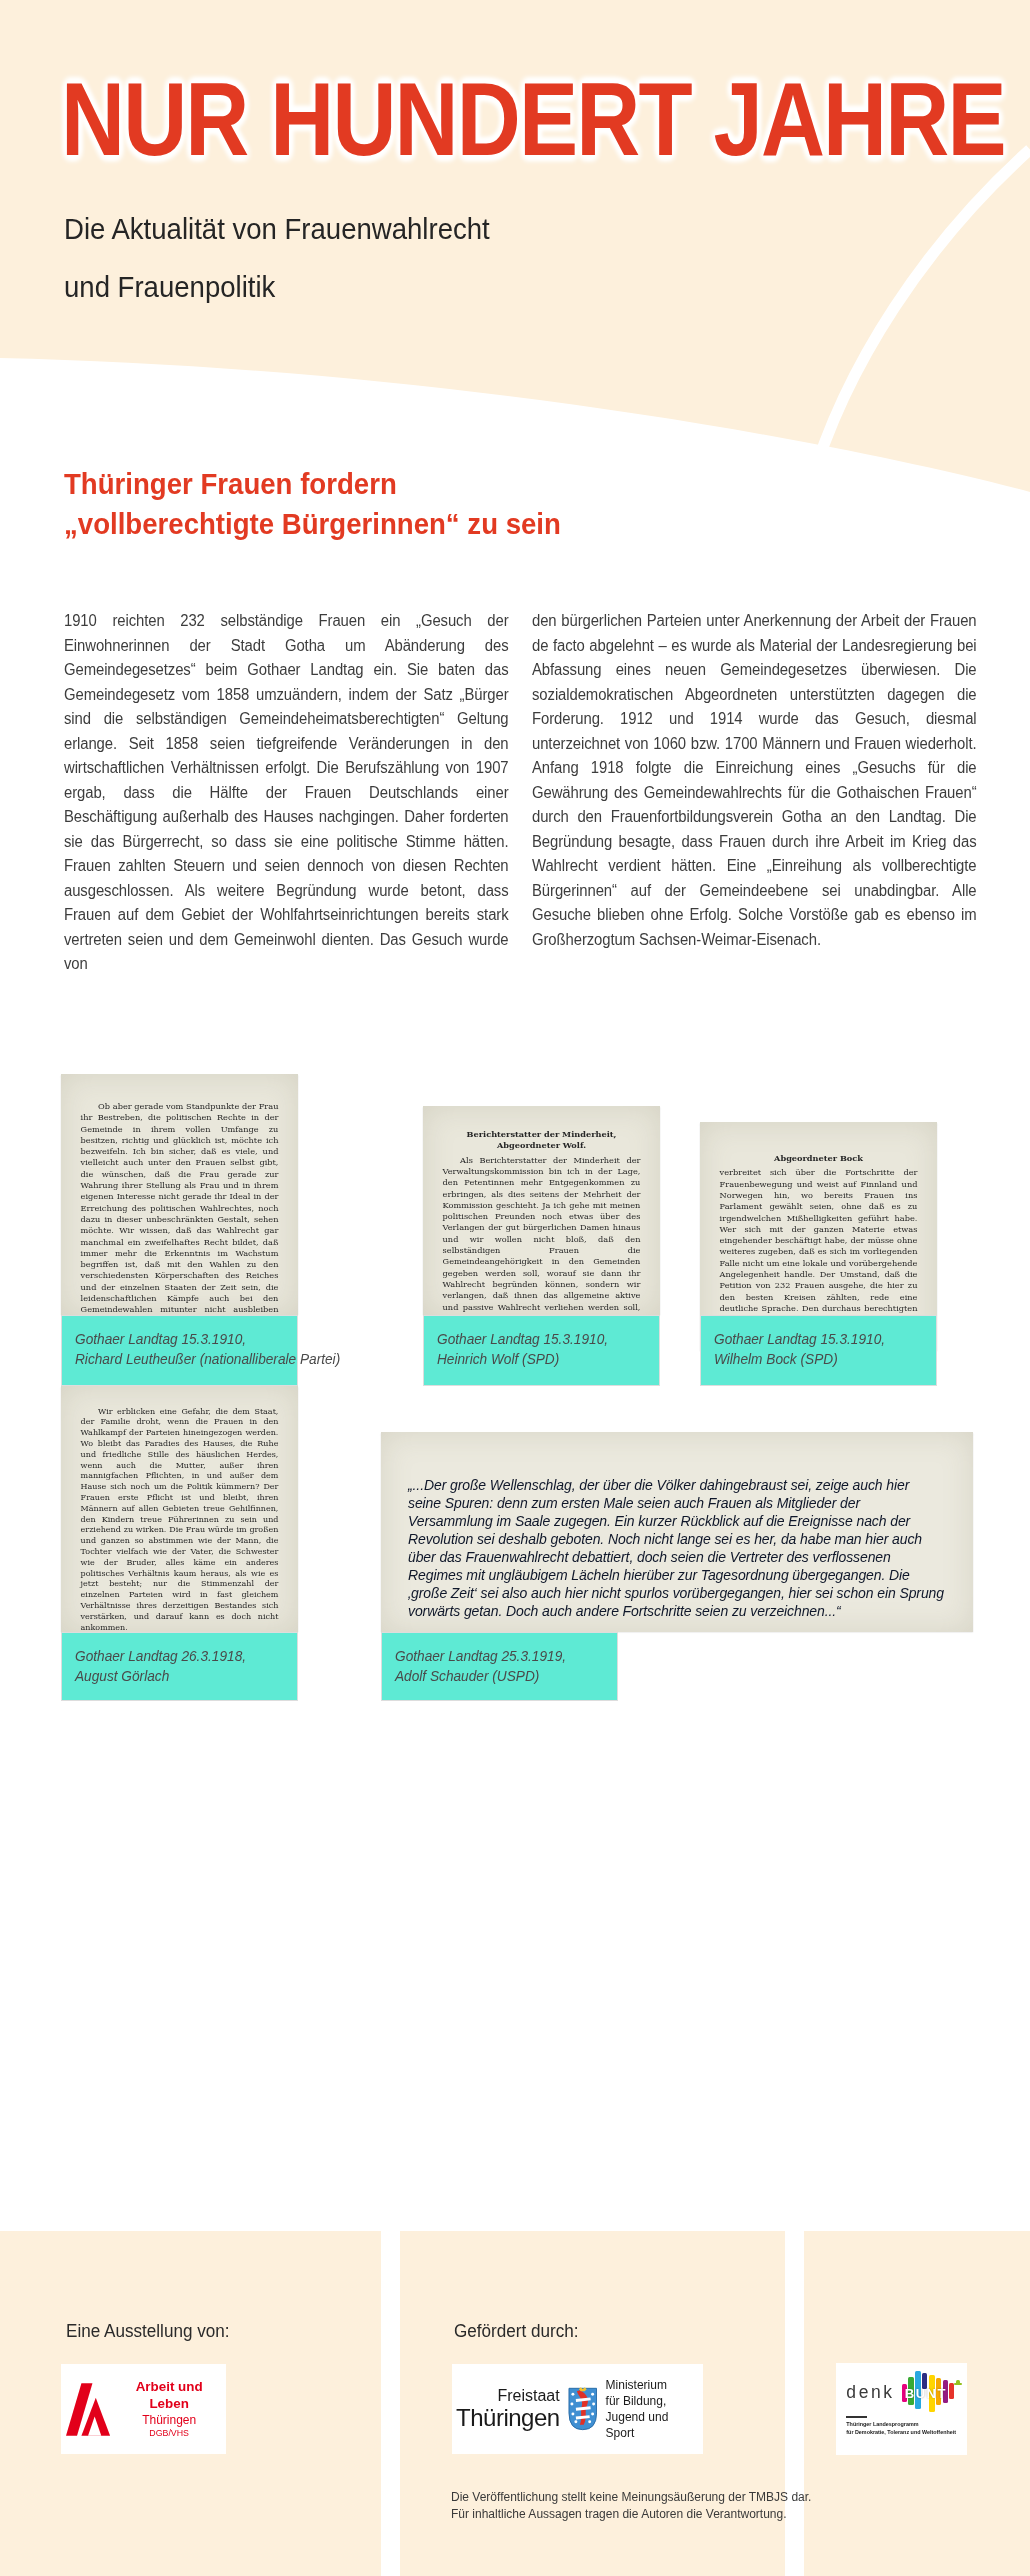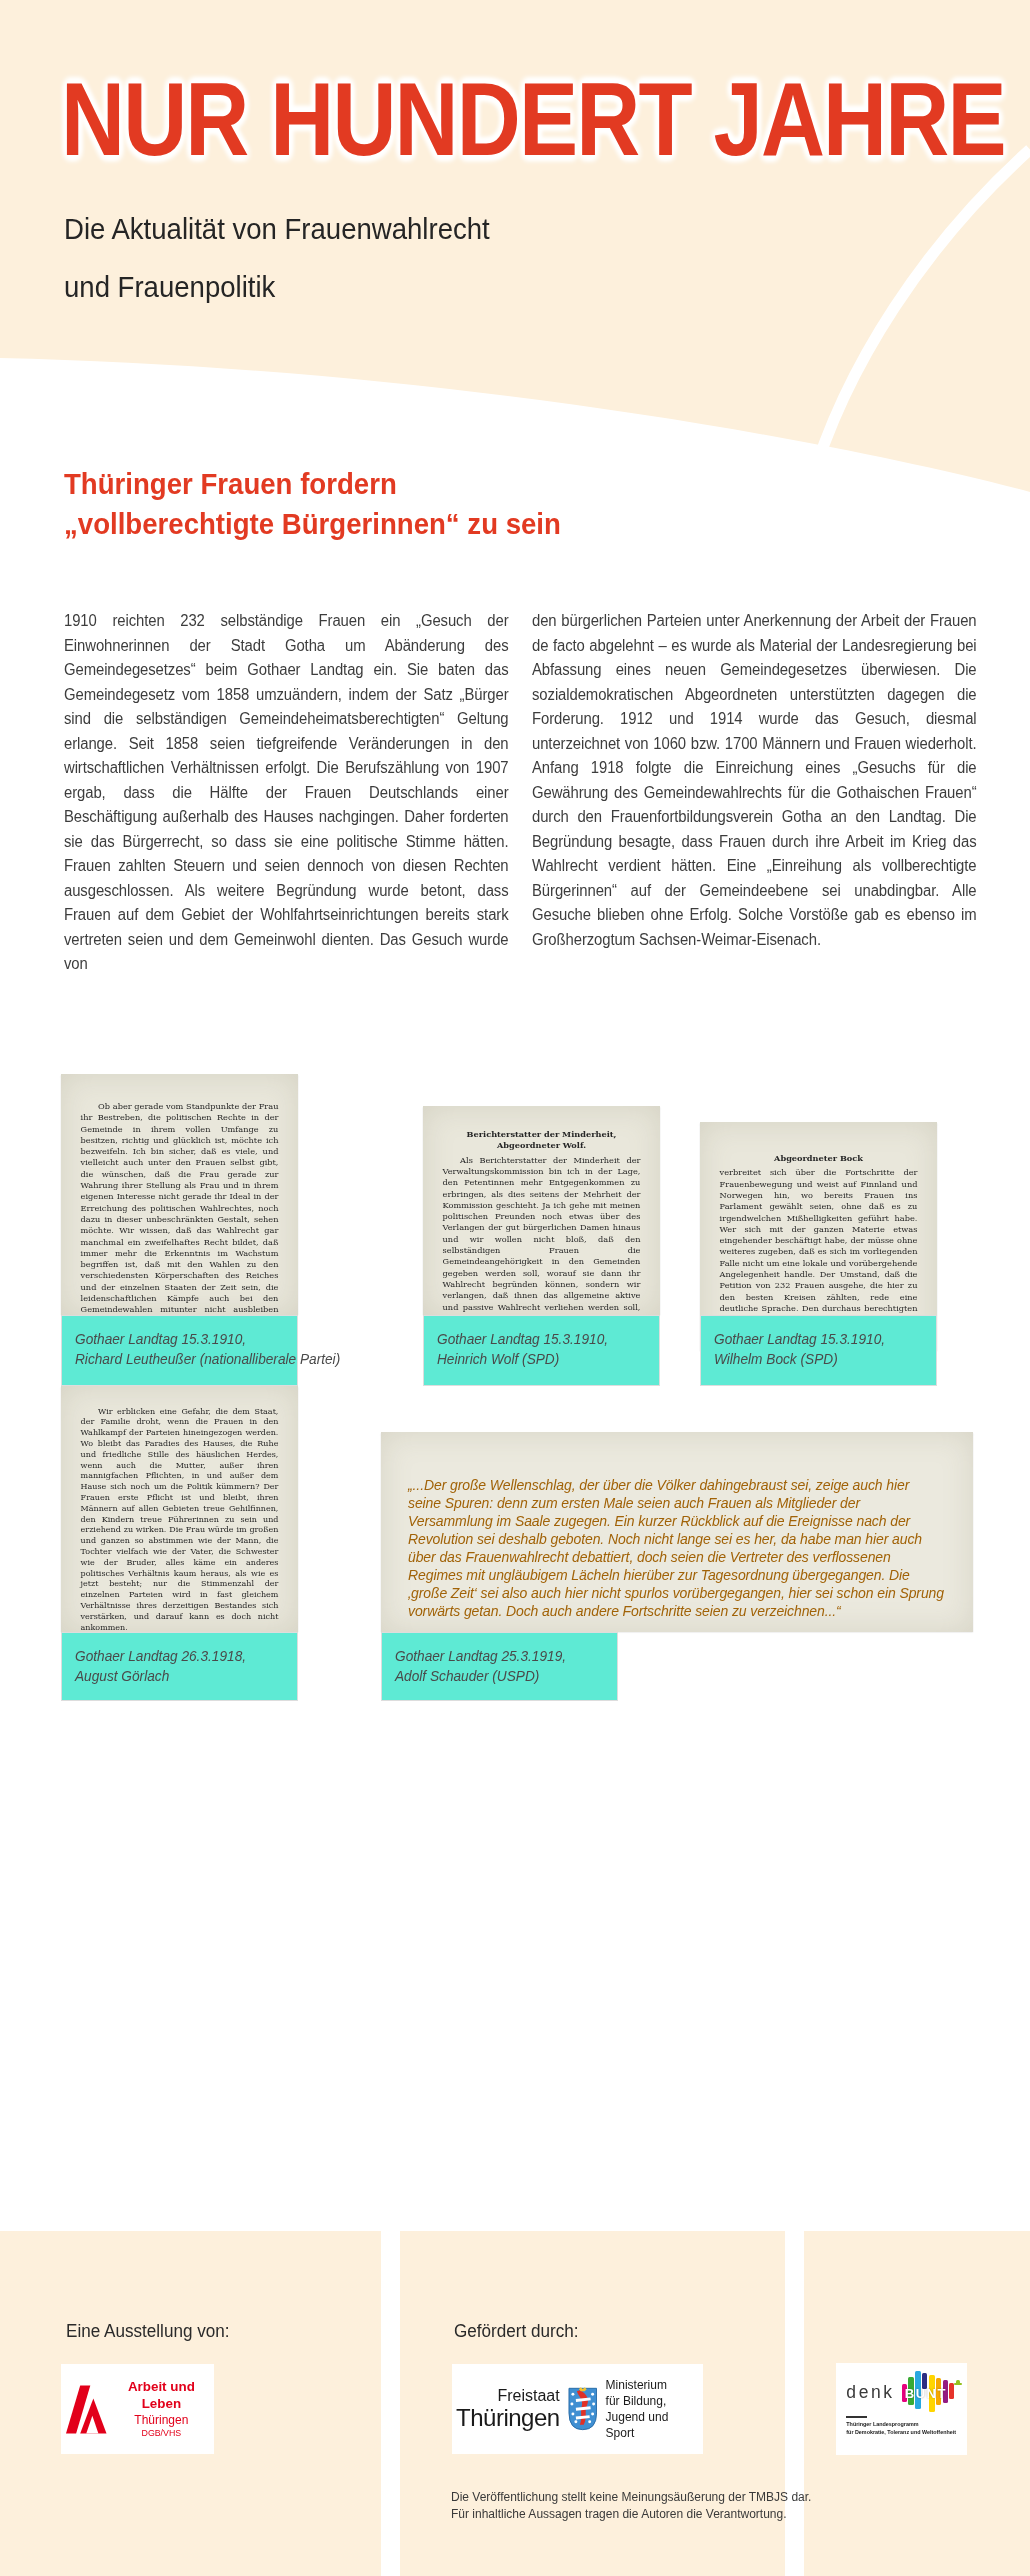--- a/index.html
+++ b/index.html
@@ -31,30 +31,30 @@
     box-shadow:inset 0 0 31px rgba(120,115,90,.18), 0 0.5px 1.5px rgba(0,0,0,.15);
     box-sizing:border-box;overflow:hidden;}
   .fraktur{font-family:"DejaVu Serif",serif;color:#262626;font-size:8.2px;line-height:11.3px;
     text-align:justify;padding:27px 19.6px;}
   .fraktur .doc-heading{text-align:center;font-weight:bold;margin-bottom:3.1px;}
   .fraktur .indent{text-indent:17.5px;}
   .caption-box{position:absolute;left:0;width:100%;background:#5eead4;border:0.5px solid #ddd;
     box-sizing:border-box;padding:13.4px 13.4px 0 13.4px;}
   .caption{font-style:italic;font-size:14.4px;line-height:20px;color:#4a4a4a;
     transform:scaleX(.95);transform-origin:0 0;width:150%;}
-  .quote-paper{font-style:italic;font-size:14px;line-height:18px;color:#a16207;
+  .quote-paper{font-style:italic;font-size:14px;line-height:18px;color:#0f172a;
     padding:44px 29px 0 27px;text-align:left;font-family:"Liberation Sans",sans-serif;
     letter-spacing:-0.1px;}
 
   
   #footer-bg{left:0;top:2231px;width:1030px;height:345px;background:#fdf0dc;}
   .footer-divider{top:2231px;width:18.5px;height:345px;background:#ffffff;}
   .footer-heading{font-size:18px;color:#2a2a2a;transform:scaleX(.95);transform-origin:0 0;}
   .logo-card{position:absolute;background:#fff;box-sizing:border-box;}
-  #aul-card{left:61px;top:2364px;width:153px;height:90px;display:flex;align-items:center;
+  #aul-card{left:61px;top:2364px;width:165px;height:90px;display:flex;align-items:center;
     justify-content:center;gap:7.2px;padding:5.2px;}
   .aul-text{text-align:center;color:#e2001a;line-height:1.25;}
   .aul-l1{font-weight:bold;font-size:13.4px;}
   .aul-l2{font-size:12px;}
   .aul-l3{font-size:8.8px;}
   #fst-card{left:452px;top:2364px;width:251px;height:90px;display:flex;align-items:center;
     justify-content:center;gap:8.2px;padding:4.1px;}
   .fst-text{text-align:right;color:#1a1a1a;line-height:1.05;}
   .fst-l1{font-size:16px;}
   .fst-l2{font-size:24px;font-weight:500;letter-spacing:-0.5px;}

